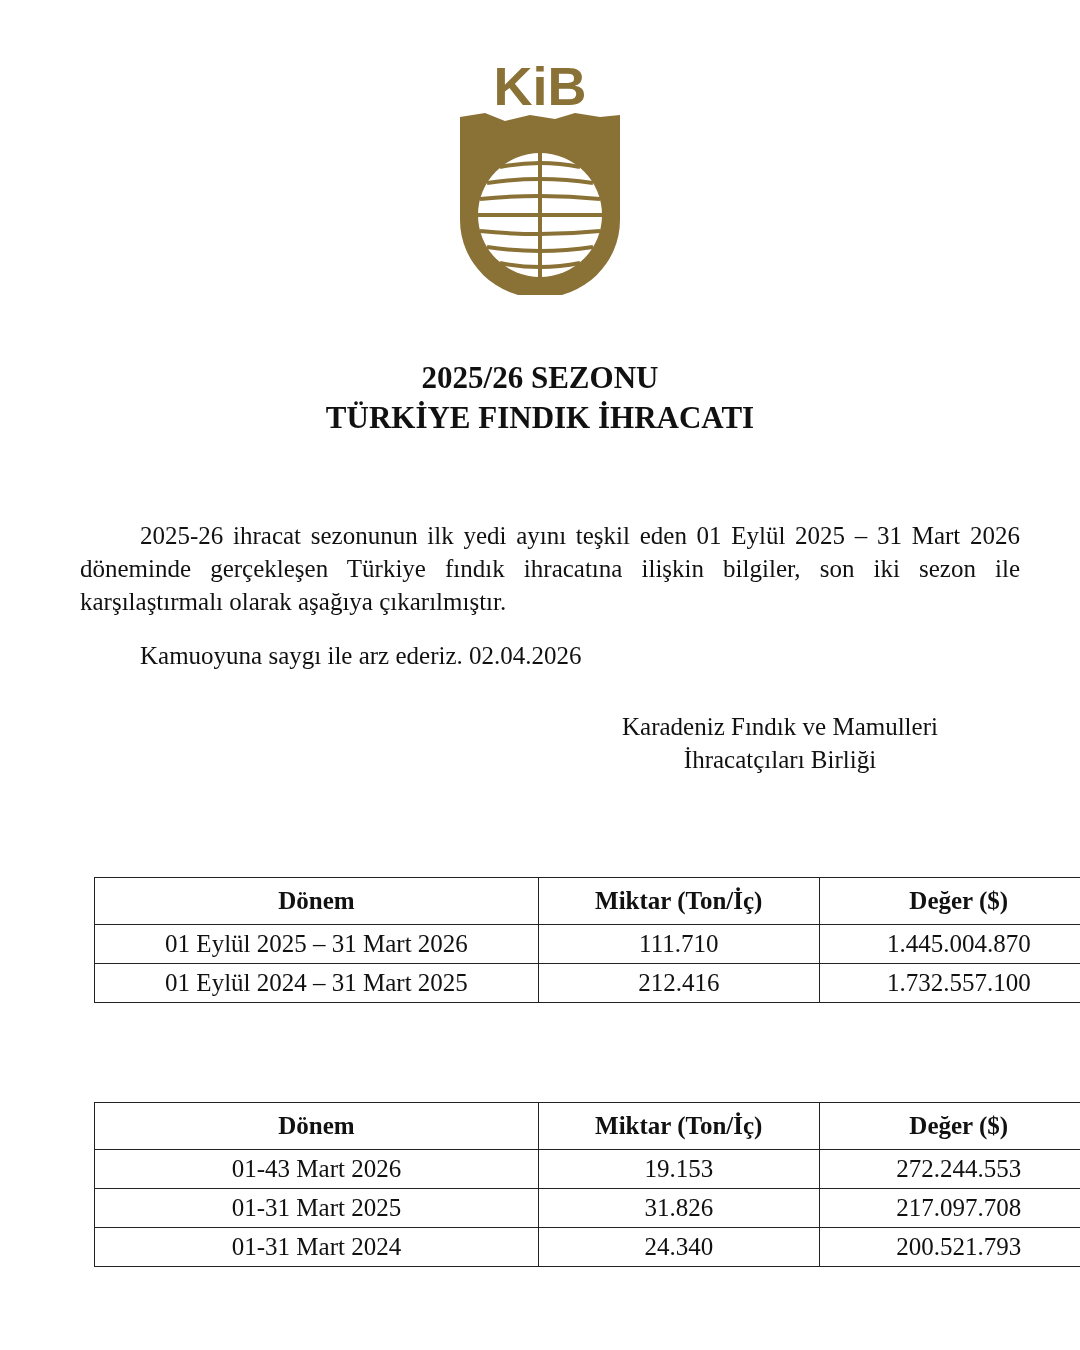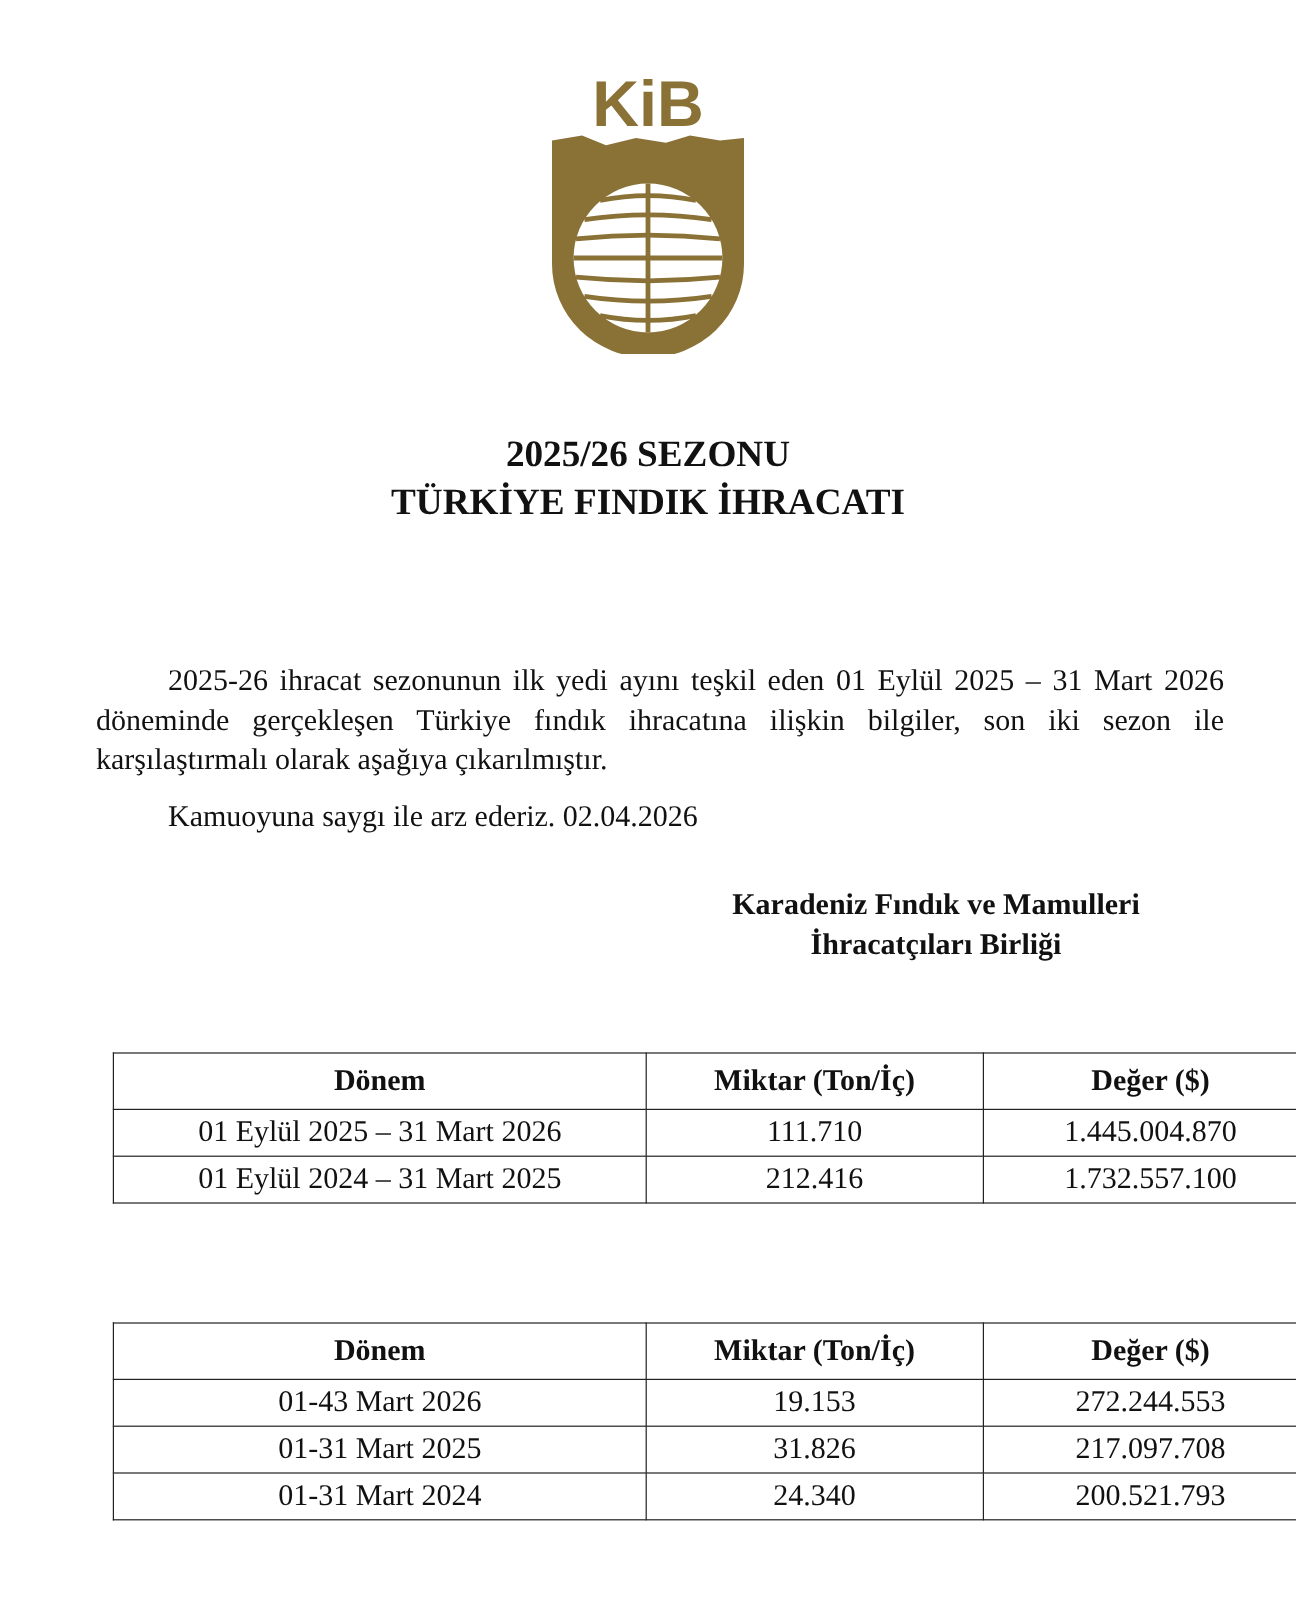--- a/index.html
+++ b/index.html
@@ -5,24 +5,24 @@
     html, body { margin: 0; padding: 0; }
     body {
       width: 1080px; height: 1350px; background: #ffffff;
       font-family: "Liberation Serif", "DejaVu Serif", serif;
       color: #111; position: relative; overflow: hidden;
     }
     .logo { position: absolute; left: 455px; top: 55px; width: 170px; height: 240px; }
     .title { position: absolute; left: 0; width: 1080px; text-align: center; font-weight: bold; font-size: 31px; line-height: 39px; }
     .title.l1 { top: 358px; }
     .title.l2 { top: 398px; }
-    .para { position: absolute; left: 80px; width: 940px; font-size: 25px; line-height: 33px; top: 519px; text-align: justify; text-align-last: left; margin-top: 32px; }
+    .para { position: absolute; left: 80px; width: 940px; font-size: 25px; line-height: 33px; top: 519px; text-align: justify; text-align-last: left; }
     .para .indent { display: inline-block; width: 60px; }
-    .respect { position: absolute; left: 140px; top: 664px; font-size: 25px; line-height: 33px; }
-    .sig { position: absolute; left: 570px; width: 420px; text-align: center; font-weight: bold; font-size: 25px; line-height: 33px; top: 738px; }
+    .respect { position: absolute; left: 140px; top: 639px; font-size: 25px; line-height: 33px; }
+    .sig { position: absolute; left: 570px; width: 420px; text-align: center; font-weight: normal; font-size: 25px; line-height: 33px; top: 710px; }
     table.data { position: absolute; left: 94px; width: 1005px; border-collapse: collapse; font-size: 25px; }
     table.data td, table.data th { border: 1.5px solid #222; text-align: center; height: 38px; padding: 0; }
     table.data th { font-weight: bold; height: 46px; }
     table.data col.c1 { width: 402px; }
     table.data col.c2 { width: 254px; }
     table.data col.c3 { width: 253px; }
     #table1 { top: 877px; }
     #table2 { top: 1102px; }
   </style>
 </head>

